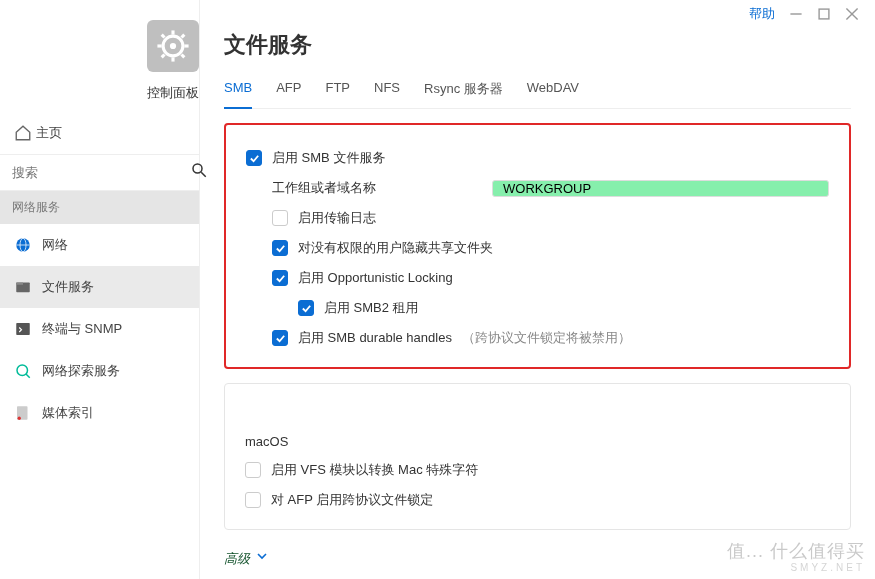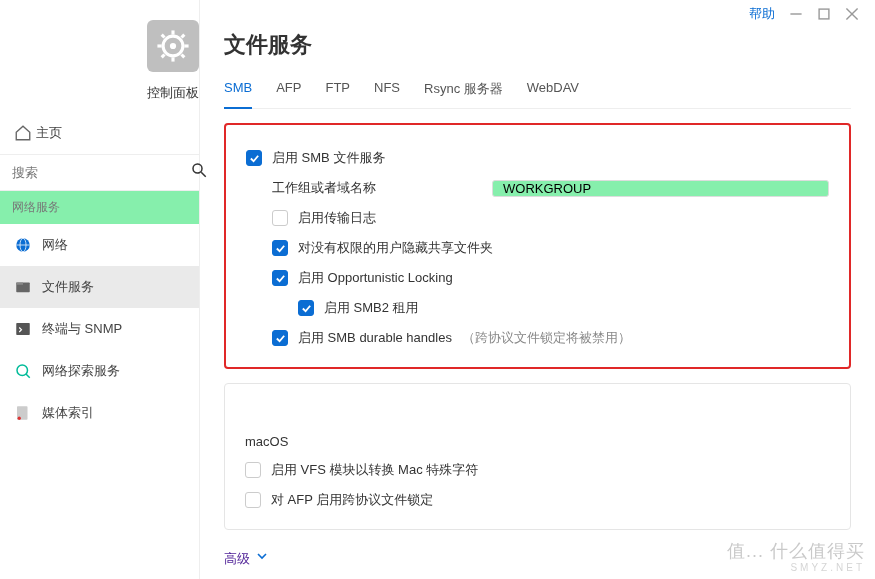--- a/index.html
+++ b/index.html
@@ -9,21 +9,21 @@
     .win-ctrl { width: 14px; height: 14px; display: inline-flex; align-items: center; justify-content: center; color: #999; }
     .container { display: flex; width: 100%; height: 100%; }
     .sidebar { width: 200px; border-right: 1px solid #eee; padding-top: 20px; display: flex; flex-direction: column; }
     .logo-wrap { display: flex; flex-direction: column; align-items: flex-end; gap: 12px; margin-bottom: 10px; }
     .logo-box { width: 52px; height: 52px; background: #bfbfbf; border-radius: 6px; display: flex; align-items: center; justify-content: center; }
     .logo-box svg { width: 34px; height: 34px; }
     .app-name { font-size: 13px; color: #333; }
     .home-item { display: flex; align-items: center; gap: 4px; padding: 12px 14px; color: #444; cursor: pointer; }
     .search-row { display: flex; border-top: 1px solid #eee; border-bottom: 1px solid #eee; padding: 6px 10px; }
     .search-row input { flex: 1; border: none; outline: none; font-size: 13px; padding: 4px 2px; color: #555; background: transparent; }
-    .section-header { background: #86efac; color: #777; font-size: 12px; padding: 8px 12px; }
+    .section-header { background: #e5e5e5; color: #777; font-size: 12px; padding: 8px 12px; }
     .nav-list { display: flex; flex-direction: column; }
     .nav-item { display: flex; align-items: center; gap: 10px; padding: 12px 14px; cursor: pointer; color: #444; }
     .nav-item.active { background: #eaeaea; }
     .nav-icon { width: 18px; height: 18px; display: inline-flex; align-items: center; justify-content: center; }
     .nav-icon svg { width: 18px; height: 18px; }
     .main { flex: 1; padding: 30px 24px 10px 24px; overflow: auto; }
     .page-title { font-size: 22px; font-weight: bold; margin-bottom: 14px; }
     .tabs { display: flex; gap: 24px; border-bottom: 1px solid #eee; margin-bottom: 14px; }
     .tab { padding: 6px 0 10px 0; font-size: 13px; color: #555; cursor: pointer; position: relative; }
     .tab.active { color: #0b6dd3; }
@@ -35,21 +35,21 @@
     .opt-row.indent2 { padding-left: 52px; }
     .chk { width: 16px; height: 16px; border-radius: 3px; border: 1px solid #ccc; background: #fff; display: inline-flex; align-items: center; justify-content: center; flex-shrink: 0; cursor: pointer; }
     .chk.on { background: #0b6dd3; border-color: #0b6dd3; }
     .chk.on svg { display: block; }
     .chk svg { display: none; width: 11px; height: 11px; }
     .split-row { display: flex; align-items: center; gap: 10px; padding: 6px 0 6px 26px; }
     .split-row .lbl { width: 210px; font-size: 13px; }
     .text-input { flex: 1; border: 1px solid #ddd; border-radius: 3px; padding: 0 10px; font-size: 13px; background: #86efac; }
     .section-label { font-weight: 500; font-size: 13px; color: #333; margin-bottom: 6px; margin-top: 32px; }
     .note { color: #888; }
-    .adv-row { display: flex; gap: 6px; color: #4c1d95; cursor: pointer; padding: 6px 0; }
+    .adv-row { display: flex; gap: 6px; color: #14532d; cursor: pointer; padding: 6px 0; font-style: italic; }
     .watermark { position: absolute; right: 10px; bottom: 6px; font-size: 18px; color: rgba(100,100,100,0.35); letter-spacing: 1px; display: flex; flex-direction: column; align-items: flex-end; line-height: 1.1; }
     .watermark .line2 { font-size: 10px; letter-spacing: 3px; color: rgba(100,100,100,0.28); }
   </style>
 </head>
 <body>
 
 <div class="titlebar">
   <span class="help-link">帮助</span>
   <span class="win-ctrl">
       <svg viewBox="0 0 10 10">

